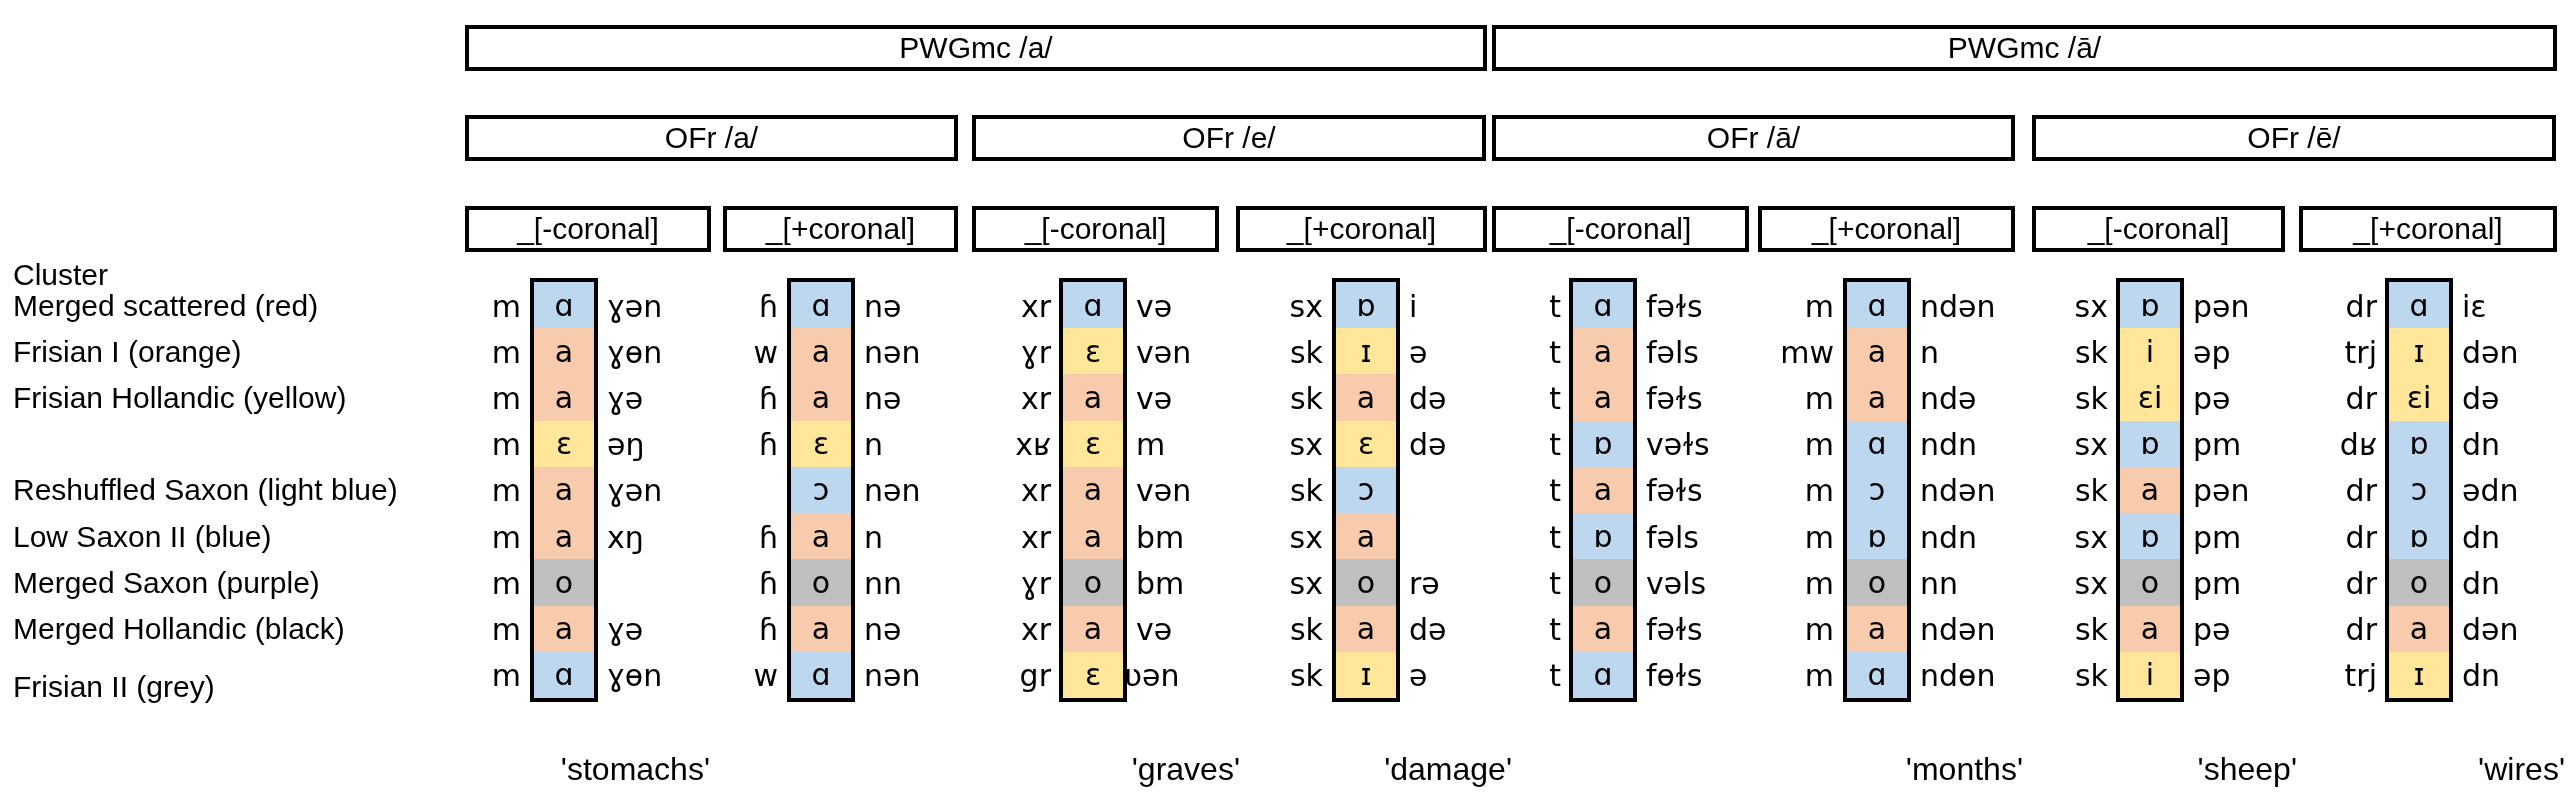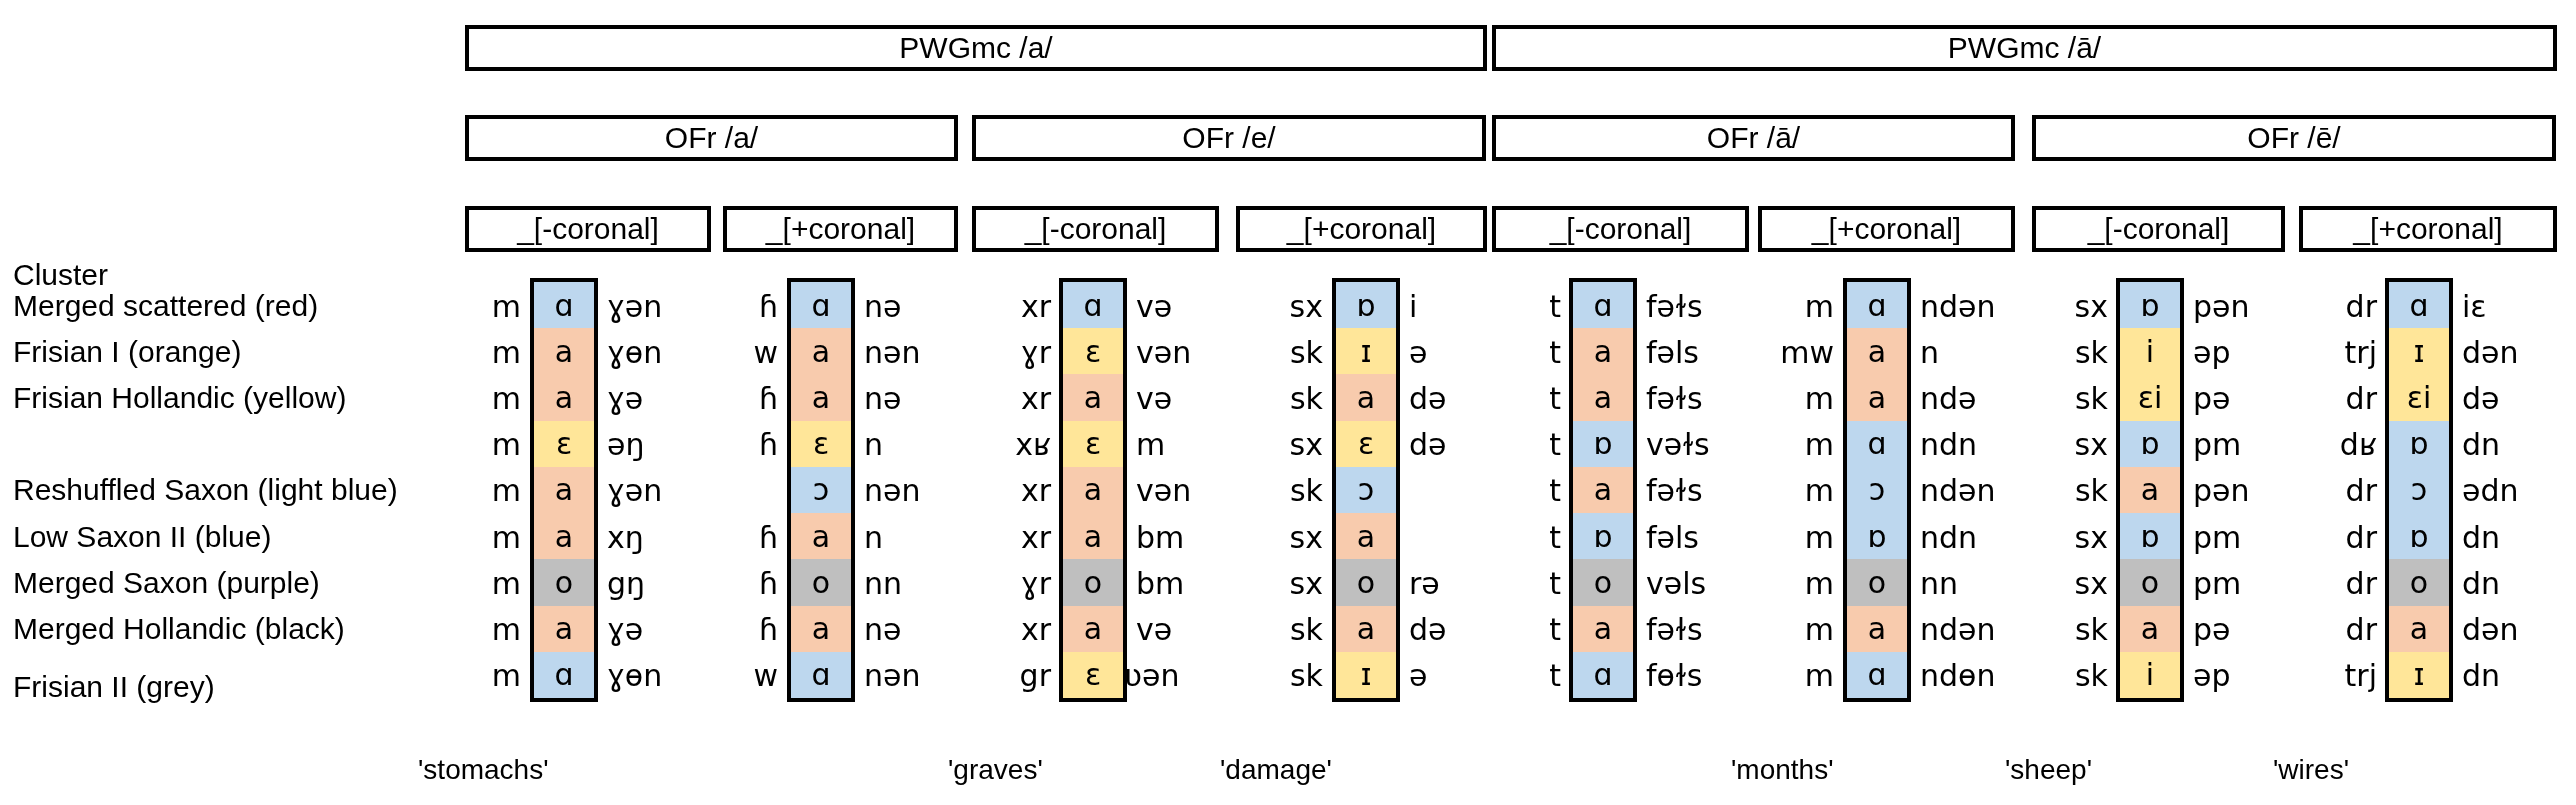--- a/index.html
+++ b/index.html
@@ -12,21 +12,21 @@
                   font-size:30px;white-space:nowrap;}
   .row-label{position:absolute;left:13px;font-size:30px;white-space:nowrap;}
   .vowel-box{position:absolute;border:4.7px solid #000;box-sizing:content-box;
              display:flex;flex-direction:column;background:#fff;}
   .vcell{flex:1;display:flex;align-items:center;justify-content:center;
          font-family:"DejaVu Sans",sans-serif;font-size:30px;}
   .side-text{position:absolute;font-family:"DejaVu Sans",sans-serif;font-size:30px;
              white-space:nowrap;display:flex;align-items:center;}
   .side-pre{justify-content:flex-end;}
   .side-post{justify-content:flex-start;}
-  .gloss{position:absolute;font-size:28px;text-align:left;height:47px;line-height:47px;}
+  .gloss{position:absolute;font-size:32px;text-align:right;height:47px;line-height:47px;}
 </style>
 </head>
 <body>
 
 <div id="figure">
   <div class="cluster-header">Cluster</div>
 <div class="hbox" style="left: 465px; top: 24.5px; width: 1022px; height: 46px;">
     <span class="hbox-label">PWGmc /a/</span>
   </div>
     <div class="hbox" style="left: 1492px; top: 24.5px; width: 1065px; height: 46px;">
@@ -93,21 +93,20 @@
     <div class="side-text side-post" style="left: 607px; top: 329px; width: 210px; height: 46px;">ɣɵn</div>
     <div class="side-text side-pre" style="left: 381px; top: 375px; width: 140px; height: 46px;">m</div>
     <div class="side-text side-post" style="left: 607px; top: 375px; width: 210px; height: 46px;">ɣə</div>
     <div class="side-text side-pre" style="left: 381px; top: 421px; width: 140px; height: 46px;">m</div>
     <div class="side-text side-post" style="left: 607px; top: 421px; width: 210px; height: 46px;">əŋ</div>
     <div class="side-text side-pre" style="left: 381px; top: 467px; width: 140px; height: 46px;">m</div>
     <div class="side-text side-post" style="left: 607px; top: 467px; width: 210px; height: 46px;">ɣən</div>
     <div class="side-text side-pre" style="left: 381px; top: 514px; width: 140px; height: 46px;">m</div>
     <div class="side-text side-post" style="left: 607px; top: 514px; width: 210px; height: 46px;">xŋ</div>
     <div class="side-text side-pre" style="left: 381px; top: 560px; width: 140px; height: 46px;">m</div>
-    <div class="side-text side-post" style="left: 607px; top: 560px; width: 210px; height: 46px;">gŋ</div>
     <div class="side-text side-pre" style="left: 381px; top: 606px; width: 140px; height: 46px;">m</div>
     <div class="side-text side-post" style="left: 607px; top: 606px; width: 210px; height: 46px;">ɣə</div>
     <div class="side-text side-pre" style="left: 381px; top: 652px; width: 140px; height: 46px;">m</div>
     <div class="side-text side-post" style="left: 607px; top: 652px; width: 210px; height: 46px;">ɣɵn</div>
     <div class="gloss" style="left: 418px; top: 746px; width: 292px; height: 47px;">'stomachs'</div>
     <div class="vowel-box" style="left: 787px; top: 278px; width: 60px; height: 416px;">
       <div class="vcell" style="background: rgb(189, 215, 238);">ɑ</div>
       <div class="vcell" style="background: rgb(248, 203, 173);">a</div>
       <div class="vcell" style="background: rgb(248, 203, 173);">a</div>
       <div class="vcell" style="background: rgb(255, 230, 153);">ɛ</div>

